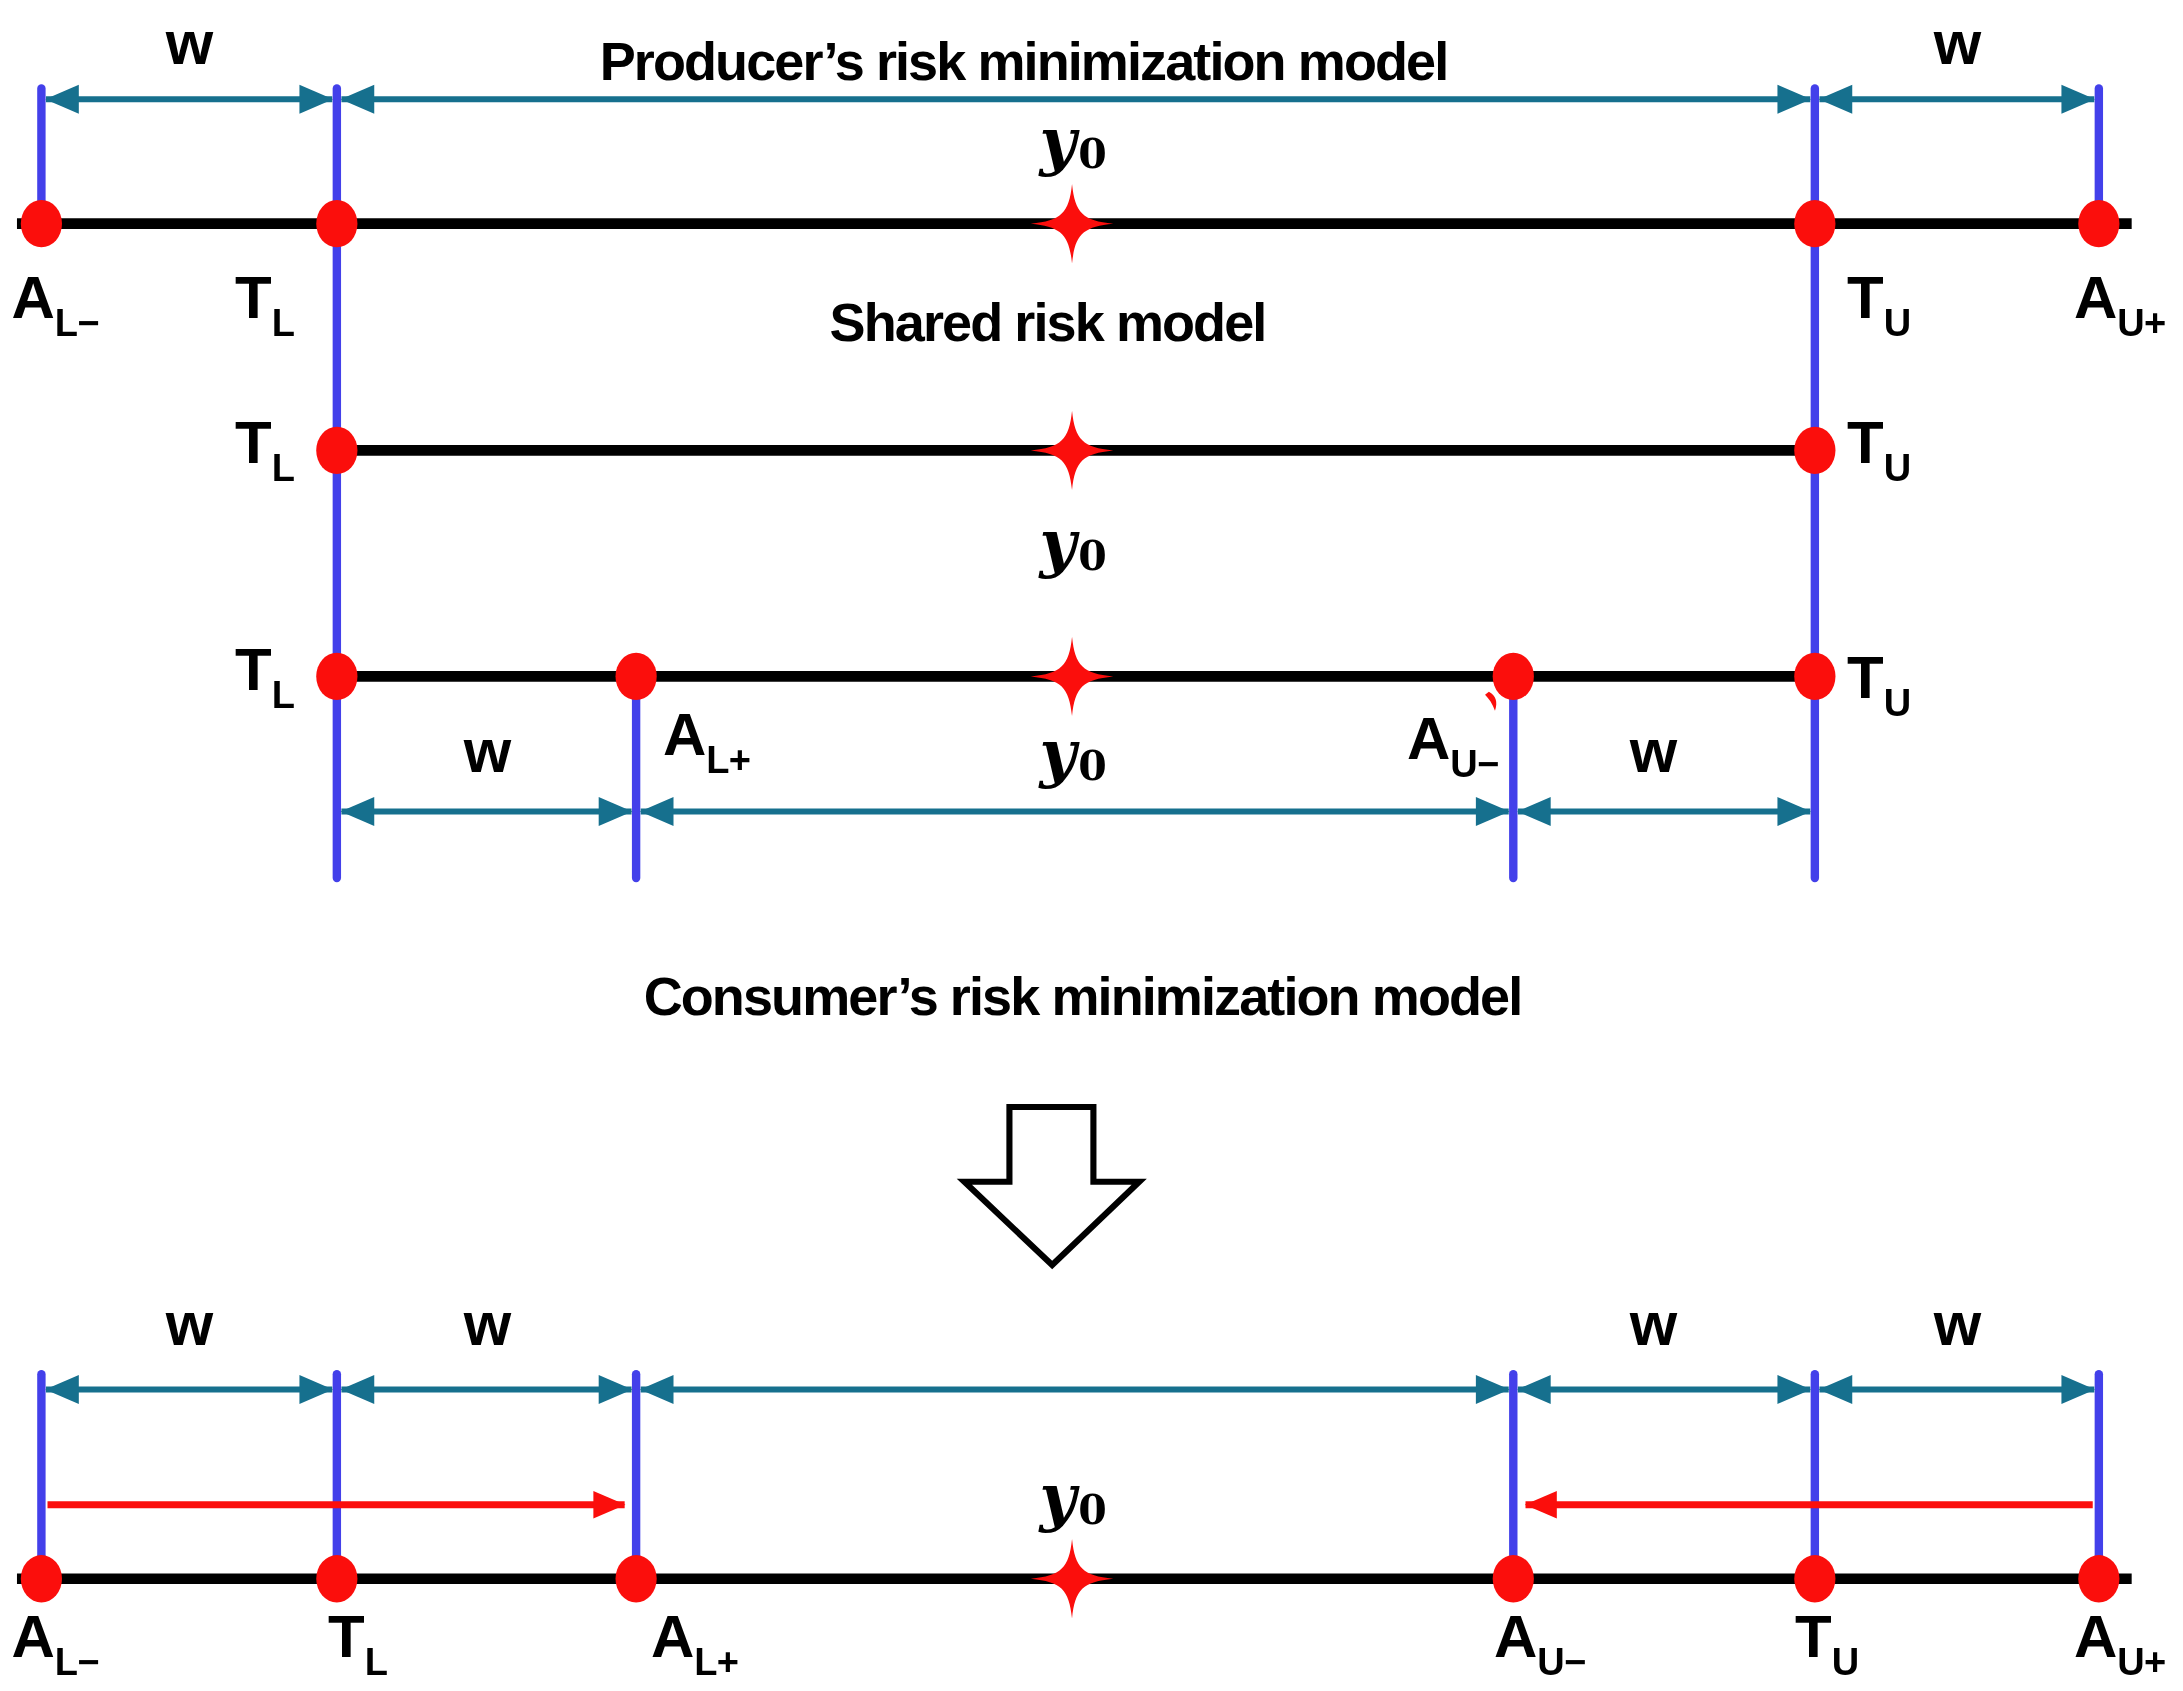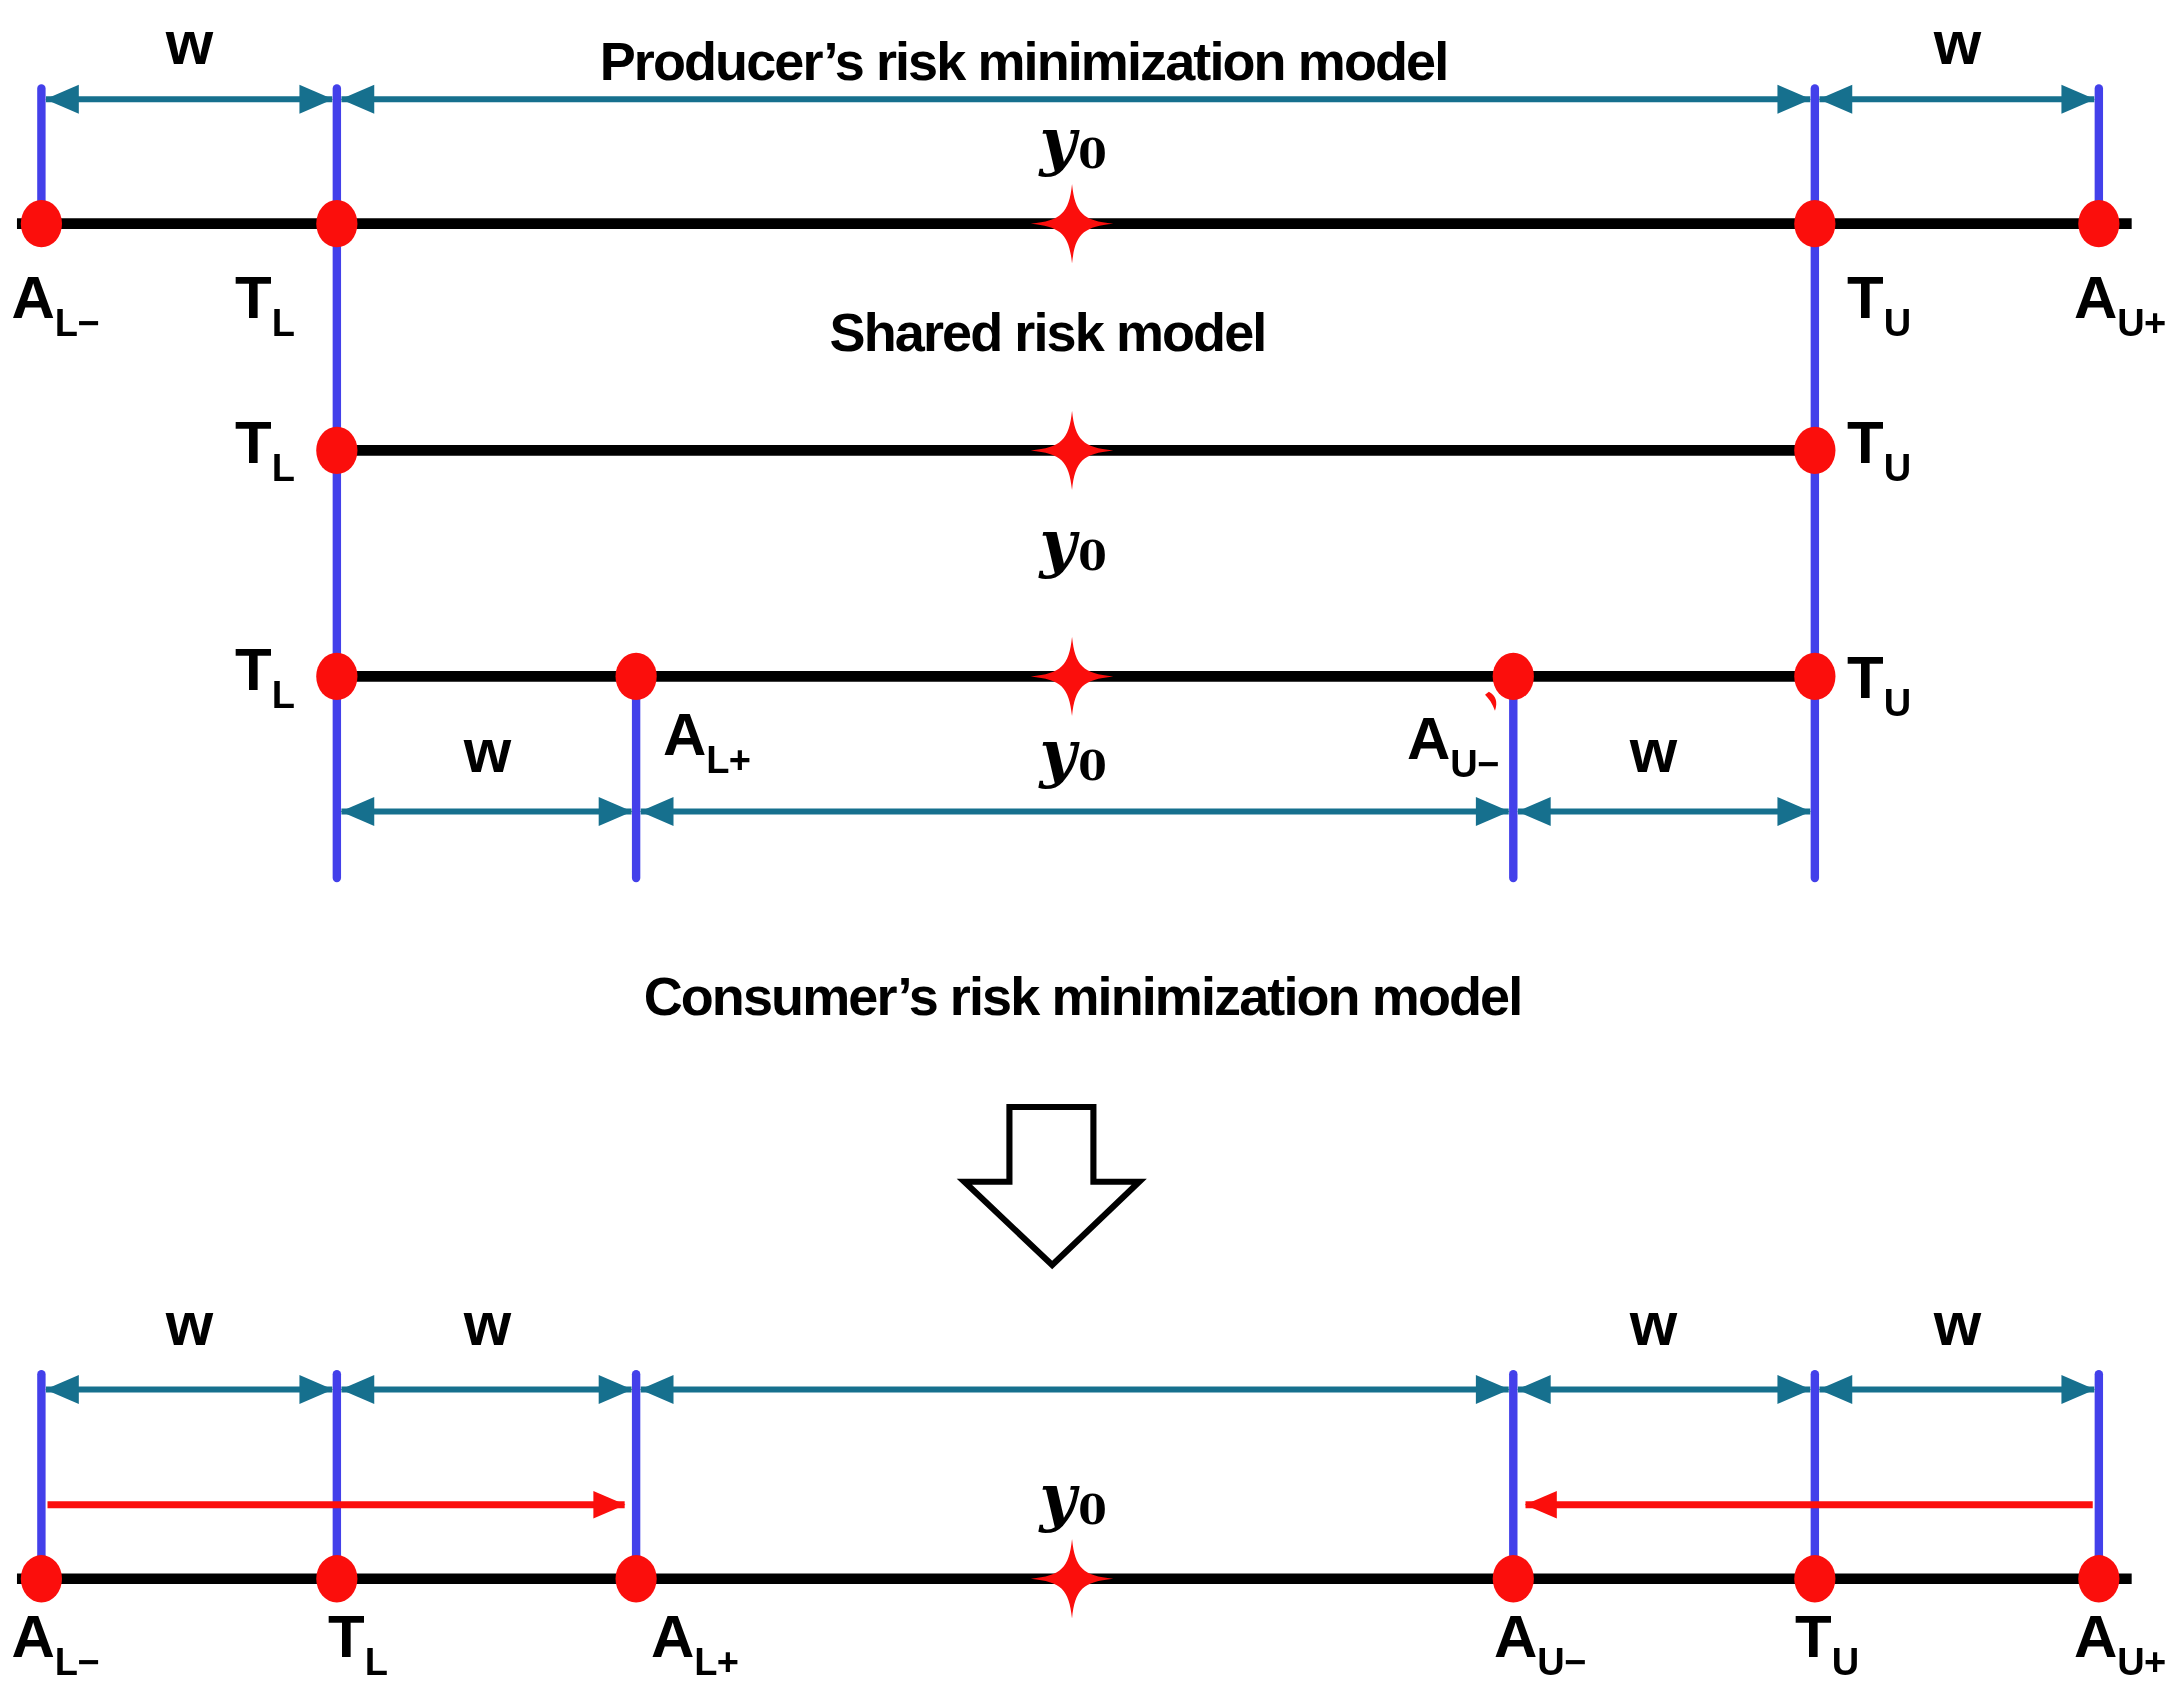--- a/index.html
+++ b/index.html
@@ -111,21 +111,21 @@
       <path class="star" transform="translate(1404,886)" d="M0,-52C4,-14 14,-4 54,0C14,4 4,14 0,52C-4,14 -14,4 -54,0C-14,-4 -4,-14 0,-52Z"></path>
       <path class="star" transform="translate(1404,2068)" d="M0,-52C4,-14 14,-4 54,0C14,4 4,14 0,52C-4,14 -14,4 -54,0C-14,-4 -4,-14 0,-52Z"></path>
     </g>
 
     <path class="red-fill" d="M1950,906 c9,5 12,13 8,25 c-3,-9 -8,-16 -13,-21 z"></path>
 
     <polygon class="bigarrow" points="1322,1450 1432,1450 1432,1548 1492,1548 1378,1657 1263,1548 1322,1548"></polygon>
   </svg>
 
   <div class="txt title" style="left:451px;top:4.6px;width:1145px;margin-top:25px;">Producer’s risk minimization model</div>
-  <div class="txt title" style="left:742px;top:301px;width:611px;">Shared risk model</div>
+  <div class="txt title" style="left:742px;top:291px;width:611px;">Shared risk model</div>
   <div class="txt title" style="left:510px;top:965px;width:1145px;">Consumer’s risk minimization model</div>
 
   <div class="txt wlab" style="left:143px;top:7.6px;">w</div>
   <div class="txt wlab" style="left:1911px;top:7.6px;">w</div>
   <div class="txt wlab" style="left:441px;top:716px;">w</div>
   <div class="txt wlab" style="left:1607px;top:716px;">w</div>
   <div class="txt wlab" style="left:143px;top:1289px;">w</div>
   <div class="txt wlab" style="left:441px;top:1289px;">w</div>
   <div class="txt wlab" style="left:1607px;top:1289px;">w</div>
   <div class="txt wlab" style="left:1911px;top:1289px;">w</div>

